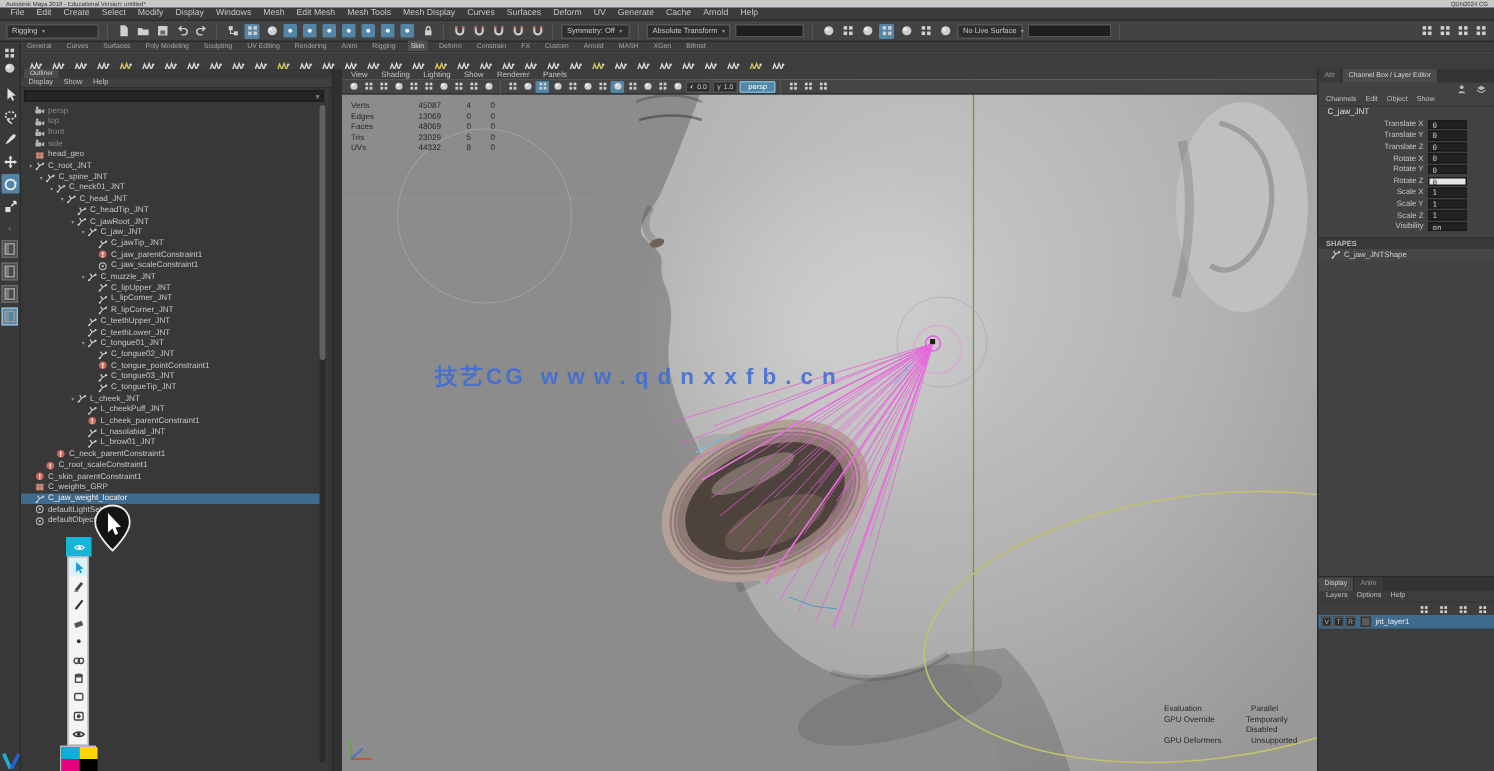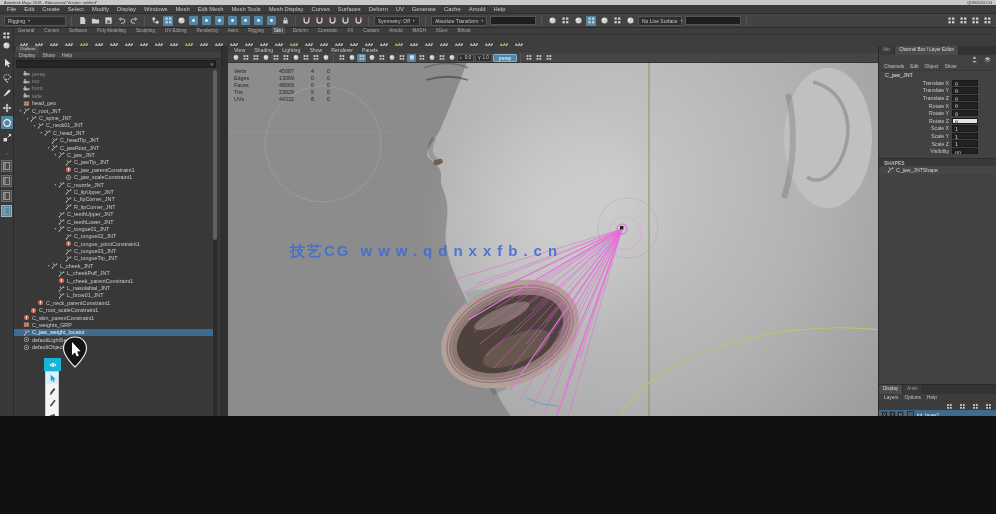--- a/index.html
+++ b/index.html
@@ -1,17 +1,17 @@
 <!DOCTYPE html>
 <html><head>
 <meta charset="utf-8">
 <style>
   html,body{margin:0;padding:0;background:#111;}
   *{box-sizing:border-box;font-family:"Liberation Sans",sans-serif;}
-  .stage{position:relative;width:996px;height:416px;background:#c4b5fd;overflow:hidden;}
+  .stage{position:relative;width:996px;height:514px;background:#c4b5fd;overflow:hidden;}
   .abs{position:absolute;}
   
   .titlebar{left:0;top:0;width:996px;height:5px;background:#c9c9c9;color:#333;font-size:4px;line-height:5px;padding:0 4px;display:flex;justify-content:space-between;overflow:hidden;}
   .menubar{left:0;top:5px;width:996px;height:9px;background:#3b3b3b;display:flex;align-items:center;gap:8px;padding:0 7px;border-bottom:1px solid #2c2c2c;}
   .mitem{font-size:5.8px;color:#c6c6c6;white-space:nowrap;cursor:default;}
   .statusline{left:0;top:14px;width:996px;height:14px;background:#434343;display:flex;align-items:center;gap:3px;padding:0 4px;border-bottom:1px solid #2a2a2a;}
   .ssdd{height:10px;background:#2e2e2e;border:1px solid #555;border-radius:1px;color:#c9c9c9;font-size:5px;display:flex;align-items:center;padding:0 3px;gap:3px;white-space:nowrap;}
   .ssdd .arr{color:#999;font-size:4px;}
   .sep{width:1px;height:10px;background:#2b2b2b;border-right:1px solid #565656;margin:0 2px;}
   .sicon{width:10px;height:10px;display:inline-flex;align-items:center;justify-content:center;}

